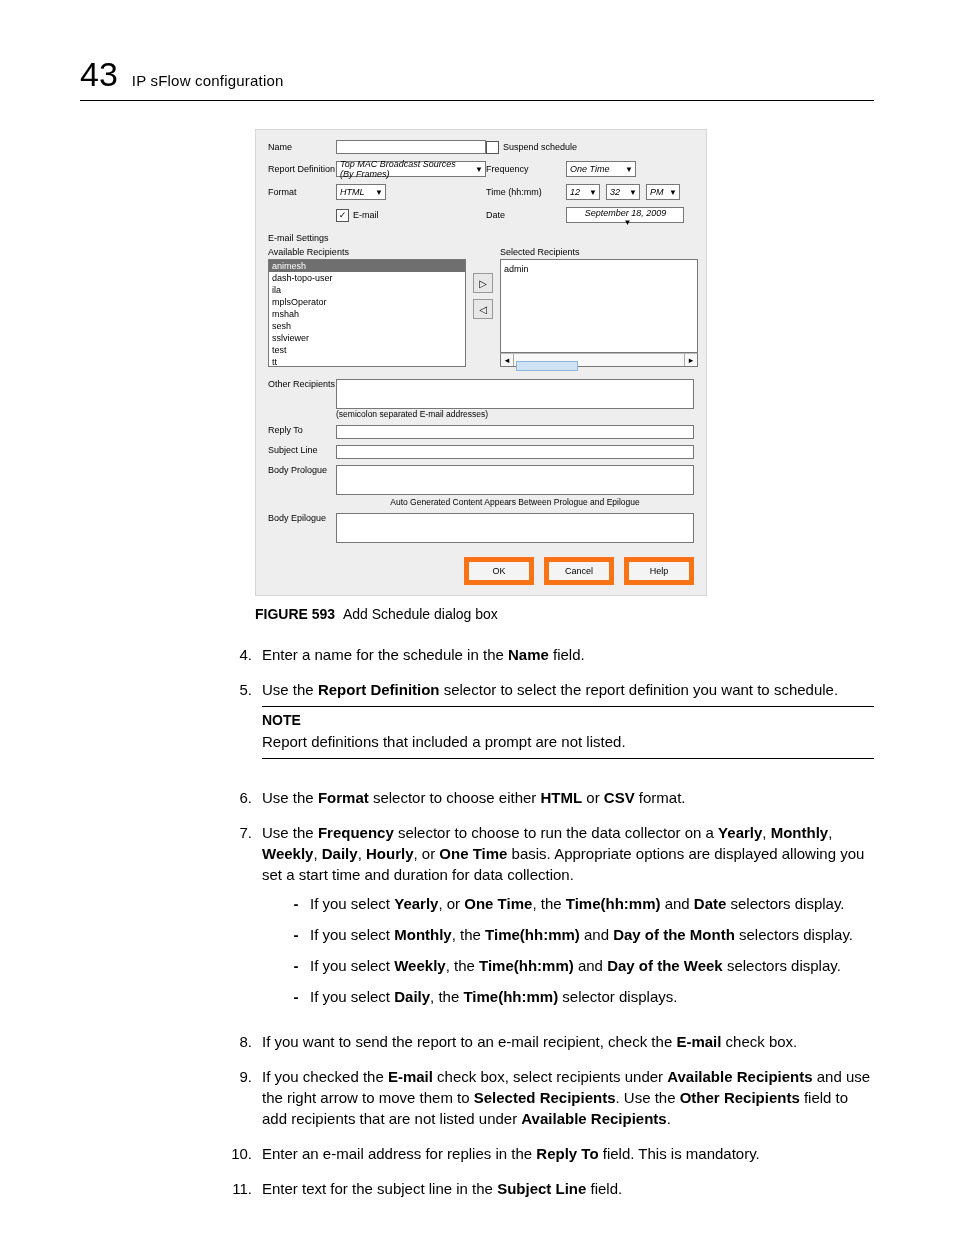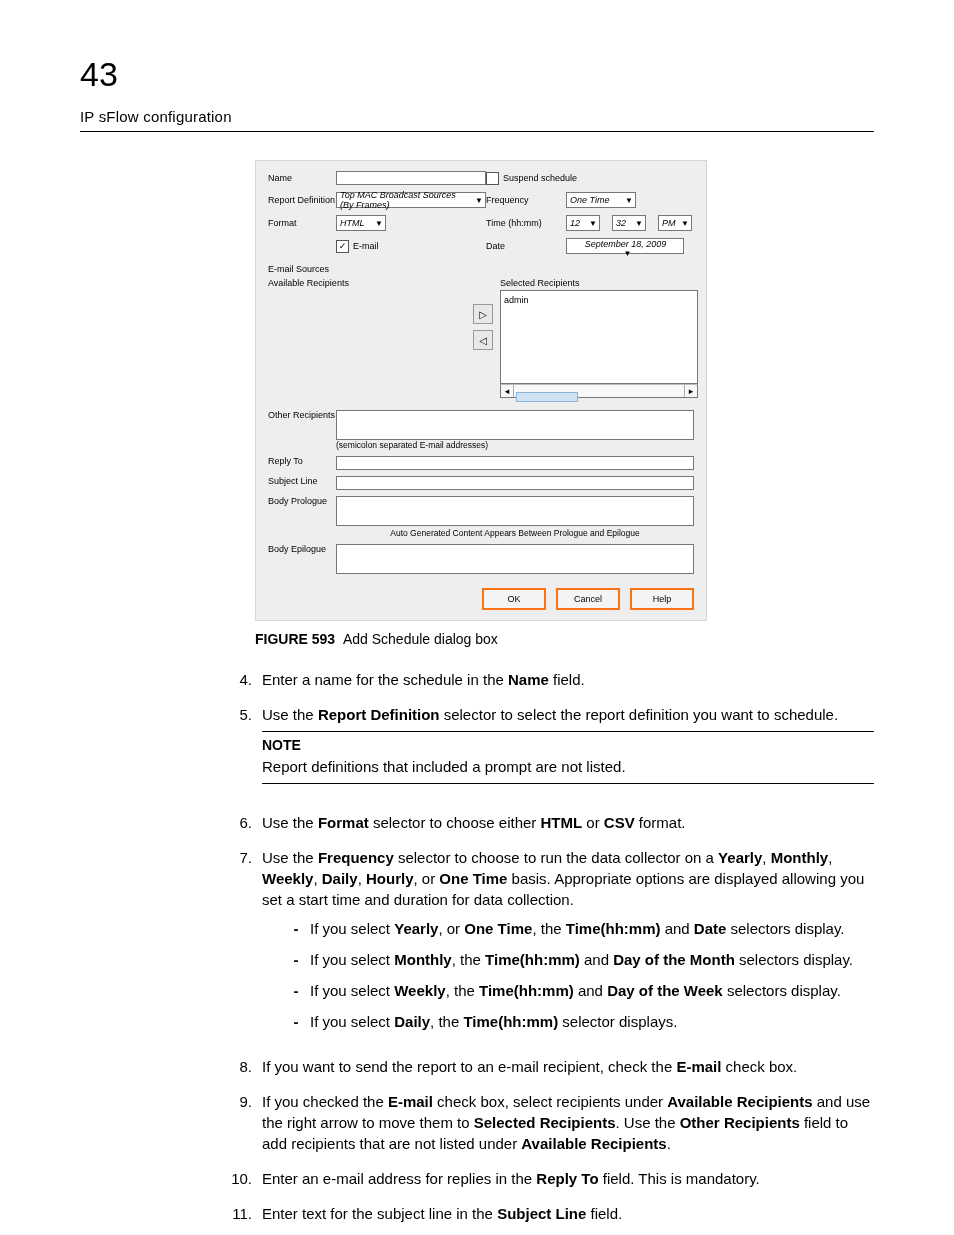--- a/index.html
+++ b/index.html
@@ -16,21 +16,20 @@
     box-sizing: border-box;
     padding: 55px 80px 0 80px;
   }
   .header-row {
     display: flex;
     align-items: baseline;
     gap: 14px;
     border-bottom: 1px solid #000;
     padding-bottom: 6px;
     margin-bottom: 28px;
-    flex-direction: column;
   }
   .chapnum {
     font-size: 34px;
     font-weight: 400;
   }
   .chaptitle {
     font-size: 15px;
     letter-spacing: 0.2px;
   }
 
@@ -119,41 +118,41 @@
     column-gap: 0px;
     row-gap: 6px;
     align-items: start;
     margin-top: 12px;
   }
   .text-area { height: 30px; }
   .hint { font-size: 8.5px; text-align: left; }
   .hint-center { font-size: 8.5px; text-align: center; margin-top: 2px;}
   .dlg-buttons { display: flex; justify-content: flex-end; gap: 10px; margin-top: 14px; }
   .dlg-btn {
-    min-width: 48px; height: 18px; background: #f4f4f4; border: 2px solid #f97316;
+    min-width: 48px; height: 18px; background: #f4f4f4; border: 5px solid #f97316;
     font-size: 9px; display: flex; align-items: center; justify-content: center; padding: 0 6px;
   }
 
   .figcaption { margin-left: 175px; margin-top: 10px; font-size: 14px; }
   .figcaption .fignum { font-weight: bold; }
 
   
   .body { font-size: 15px; line-height: 1.4; margin-top: 22px; }
   ol.steps { list-style: none; padding: 0; margin: 0; }
   ol.steps > li { display: flex; margin-bottom: 14px; }
   ol.steps > li > .num { width: 32px; flex: 0 0 32px; text-align: right; padding-right: 10px; margin-left: 140px;}
   ol.steps > li > .content { flex: 1; padding-right: 0; }
   .b { font-weight: bold; }
   .notebox { border-top: 1px solid #000; border-bottom: 1px solid #000; padding: 4px 0 6px 0; margin: 6px 0 14px 0; }
   .note-label { font-weight: bold; font-size: 14px; }
   ul.sub { list-style: none; padding: 0; margin: 8px 0 0 0; }
   ul.sub > li { display: flex; margin-bottom: 10px; }
   ul.sub > li .dash { width: 28px; flex: 0 0 28px; text-align: center; font-weight: bold; padding-left: 20px;}
   ul.sub > li .txt { flex: 1; }
-  .datecell{ display:flex; gap:12px; align-items:center; flex-wrap:wrap;}
+  .datecell{ display:flex; gap:6px; align-items:center; flex-wrap:wrap;}
 </style>
 </head>
 <body>
 
 <div class="page">
   <div class="header-row">
     <span class="chapnum">43</span>
     <span class="chaptitle">IP sFlow configuration</span>
   </div>
 
@@ -209,25 +208,36 @@
       </span>
       <span class="lbl">Date</span>
       <span>
         <span class="select-like" style="width:118px;flex-direction:column;">
           <span>September 18, 2009</span>
           <span class="tri">▼</span>
         </span>
       </span>
     </div>
 
-    <div class="section-title">E-mail Sources</div>
+    <div class="section-title">E-mail Settings</div>
 
     <div class="recips-row">
       <div>
         <div class="recips-title">Available Recipients</div>
+        <div class="listbox">
+          <div class="item selected">animesh</div>
+          <div class="item">dash-topo-user</div>
+          <div class="item">ila</div>
+          <div class="item">mplsOperator</div>
+          <div class="item">mshah</div>
+          <div class="item">sesh</div>
+          <div class="item">sslviewer</div>
+          <div class="item">test</div>
+          <div class="item">tt</div>
+        </div>
       </div>
       <div class="transfer-col">
         <div class="arrow-btn">
             <span>▷</span>
           </div>
         <div class="arrow-btn">
             <span>◁</span>
           </div>
       </div>
       <div>

